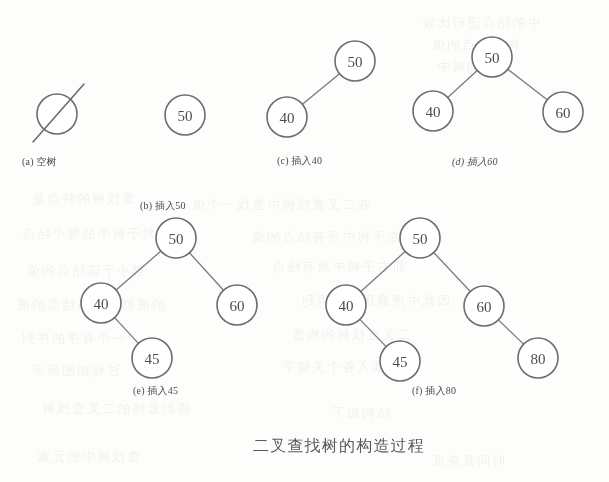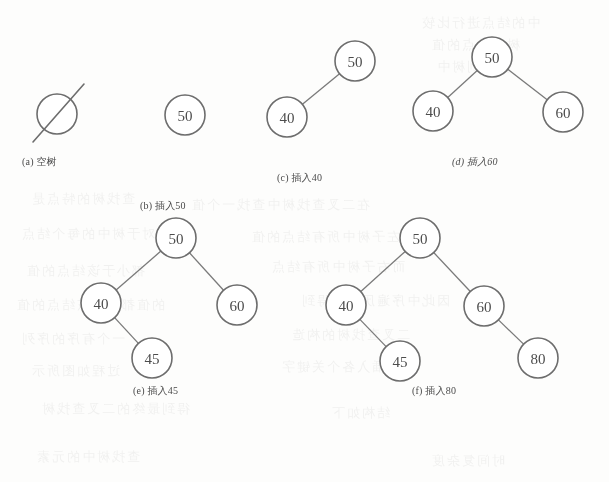--- a/index.html
+++ b/index.html
@@ -193,20 +193,21 @@
         <g>
           <circle cx="538" cy="358" r="20" class="node-circle" stroke="#6d6d6d"></circle>
           <text x="538" y="359" class="node-text" fill="#4a4a4a">80</text>
         </g>
       </g>
   </svg>
 
   <div id="captions-layer">
       <div class="caption-text" style="left: 22px; top: 155px;">(a) 空树</div>
       <div class="caption-text" style="left: 140px; top: 155px; margin-top: 44px;">(b) 插入50</div>
-      <div class="caption-text" style="left: 277px; top: 171px;">(c) 插入40</div>
+      <div class="caption-text" style="left: 277px; top: 154px;">(c) 插入40</div>
       <div class="caption-text" style="left: 452px; top: 155px; font-style: italic;">(d) 插入60</div>
       <div class="caption-text" style="left: 133px; top: 384px;">(e) 插入45</div>
       <div class="caption-text" style="left: 412px; top: 384px;">(f) 插入80</div>
     </div>
 
+  <div class="figure-title" style="left: 253px; top: 436px;">二叉查找树的构造过程</div>
 
 </div>
 
 </body></html>

